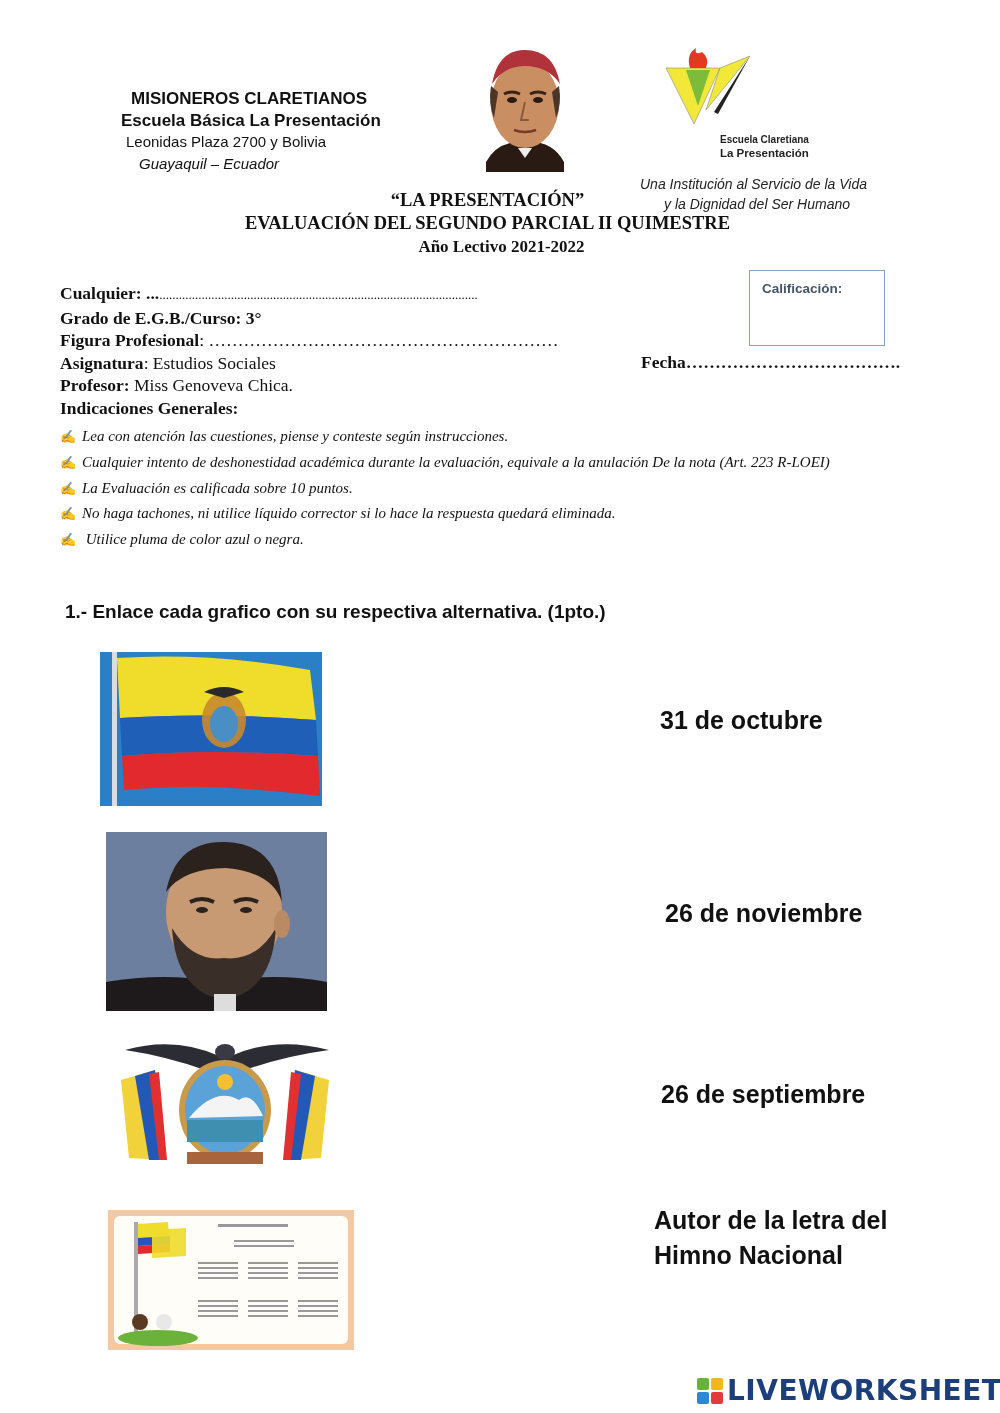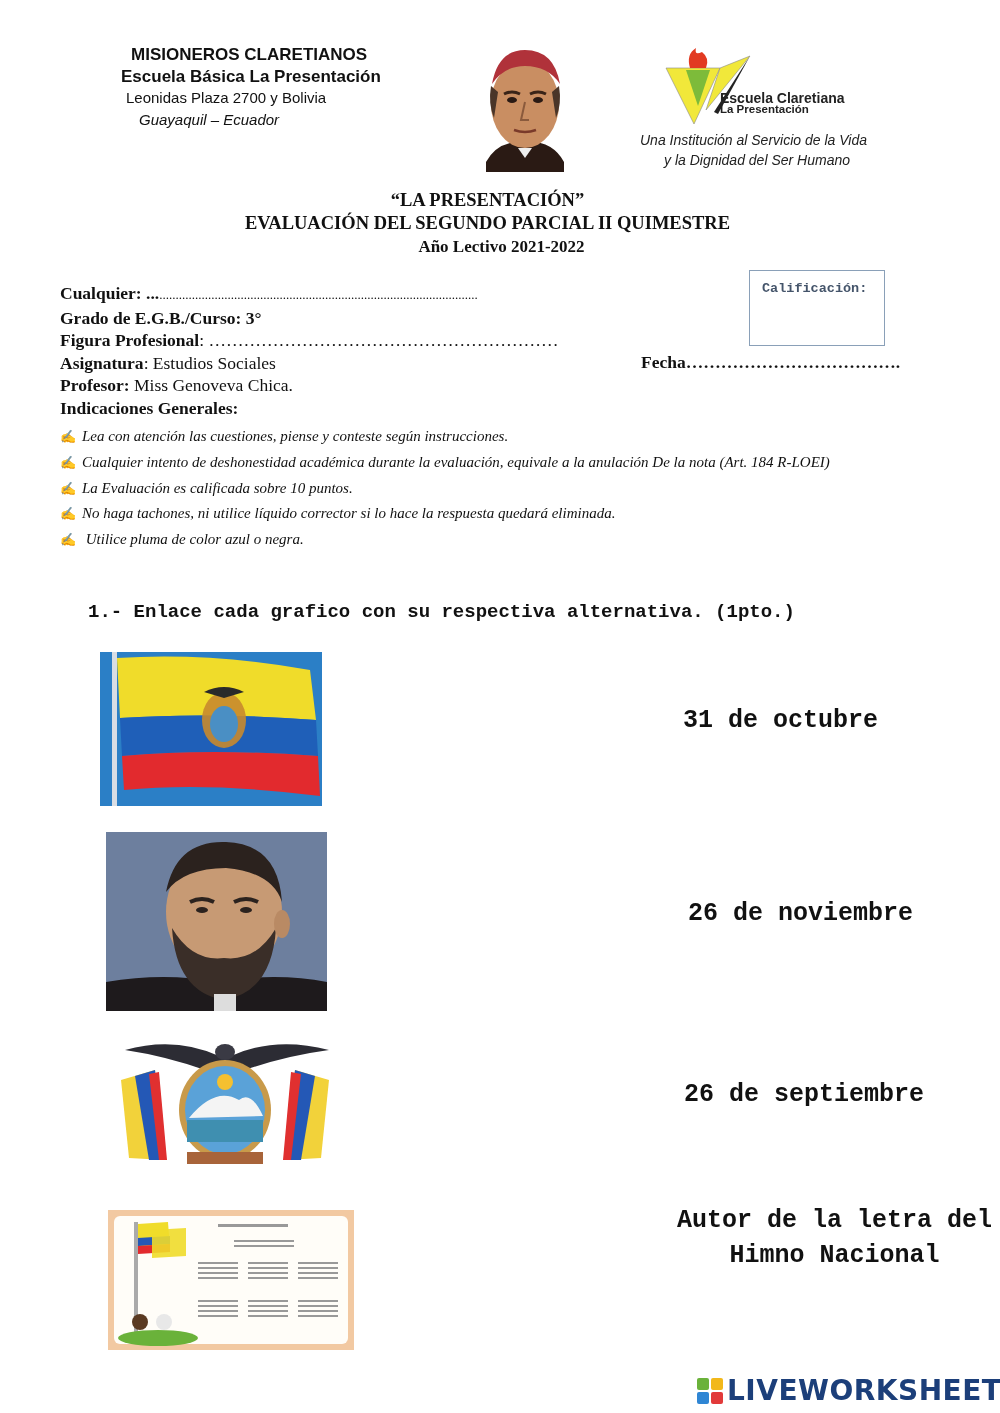--- a/index.html
+++ b/index.html
@@ -1,33 +1,33 @@
 <!DOCTYPE html>
 <html><head>
 <meta charset="utf-8">
 <style>
   html, body { margin:0; padding:0; background:#ffffff; }
   body { width:1000px; height:1413px; position:relative; overflow:hidden; color:#111; }
   .abs { position:absolute; }
-  .sans { font-family:"Liberation Sans", sans-serif; }
+  .sans { font-family:"Liberation Sans", sans-serif;margin-top:44px; }
   .serif { font-family:"Liberation Serif", serif; }
-  .cal { font-family:Liberation Mono, monospace;padding-left:23px; }
+  .cal { font-family:Liberation Sans, sans-serif; }
 
   
   .hdr-l1 { left:131px; top:45px; font-size:17px; font-weight:bold; }
   .hdr-l2 { left:121px; top:67px; font-size:17px; font-weight:bold; }
   .hdr-l3 { left:126px; top:89px; font-size:15px; }
   .hdr-l4 { left:139px; top:111px; font-size:15px;font-style:italic; }
 
   
   .portrait { left:478px; top:44px; width:94px; height:128px; }
 
   
   .logo { left:664px; top:46px; width:200px; height:80px; }
-  .logo-t1 { left:720px; top:90px; font-size:14px; font-weight:bold; color:#222; }
+  .logo-t1 { left:720px; top:90px; font-size:10px; font-weight:bold; color:#222; }
   .logo-t2 { left:720px; top:103px; font-size:11.5px; font-weight:bold; color:#222; }
   .motto1 { left:640px; top:132px; font-size:14px; font-style:italic; color:#222; }
   .motto2 { left:664px; top:152px; font-size:14px; font-style:italic; color:#222; }
 
   
   .titles { left:0; width:975px; top:189px; text-align:center; font-weight:bold; font-size:18.5px; line-height:23px; }
   .titles div { }
   .titles .t4 { font-size:17px;padding-left:28px; }
 
   
@@ -113,21 +113,21 @@
   <div class="row">
     <b>Profesor:</b><span> Miss Genoveva Chica.</span>
   </div>
   <div class="row"><b>Indicaciones Generales:</b></div>
 </div>
 
 <div class="abs serif fecha">Fecha……………………………….</div>
 
 <div class="abs serif instr">
   <div class="item"><span class="pen">✍</span><span>Lea con atención las cuestiones, piense y conteste según instrucciones.</span></div>
-  <div class="item"><span class="pen">✍</span><span>Cualquier intento de deshonestidad académica durante la evaluación, equivale a la anulación De la nota (Art. 184 R-LOEI)</span></div>
+  <div class="item"><span class="pen">✍</span><span>Cualquier intento de deshonestidad académica durante la evaluación, equivale a la anulación De la nota (Art. 223 R-LOEI)</span></div>
   <div class="item"><span class="pen">✍</span><span>La Evaluación es calificada sobre 10 puntos.</span></div>
   <div class="item"><span class="pen">✍</span><span>No haga tachones, ni utilice líquido corrector si lo hace la respuesta quedará eliminada.</span></div>
   <div class="item"><span class="pen">✍</span><span> Utilice pluma de color azul o negra.</span></div>
 </div>
 
 <div class="abs cal q1">1.- Enlace cada grafico con su respectiva alternativa. (1pto.)</div>
 
 <div class="abs img" style="left:100px; top:652px; width:222px; height:154px;">
   <svg width="222" height="154" viewBox="0 0 222 154">
     <rect width="222" height="154" fill="#2b7fc6"></rect>
@@ -216,21 +216,21 @@
         <rect x="140" y="95" width="40" height="2"></rect>
         <rect x="140" y="100" width="40" height="2"></rect>
         <rect x="140" y="105" width="40" height="2"></rect>
       <rect x="190" y="90" width="40" height="2"></rect>
         <rect x="190" y="95" width="40" height="2"></rect>
         <rect x="190" y="100" width="40" height="2"></rect>
         <rect x="190" y="105" width="40" height="2"></rect>
     </g>
   </svg>
 </div>
-<div class="abs cal opt" style="left:654px; top:1203px; line-height:35px;text-align:center;">
+<div class="abs cal opt" style="left:654px; top:1203px; line-height:35px;">
   <div>Autor de la letra del</div>
   <div>Himno Nacional</div>
 </div>
 
 <div class="abs lw">
   <svg width="26" height="26" viewBox="0 0 26 26">
     <rect x="0" y="0" width="12" height="12" rx="2" fill="#6ab23a"></rect>
     <rect x="14" y="0" width="12" height="12" rx="2" fill="#f2b81a"></rect>
     <rect x="0" y="14" width="12" height="12" rx="2" fill="#2f86d4"></rect>
     <rect x="14" y="14" width="12" height="12" rx="2" fill="#e23a3a"></rect>

